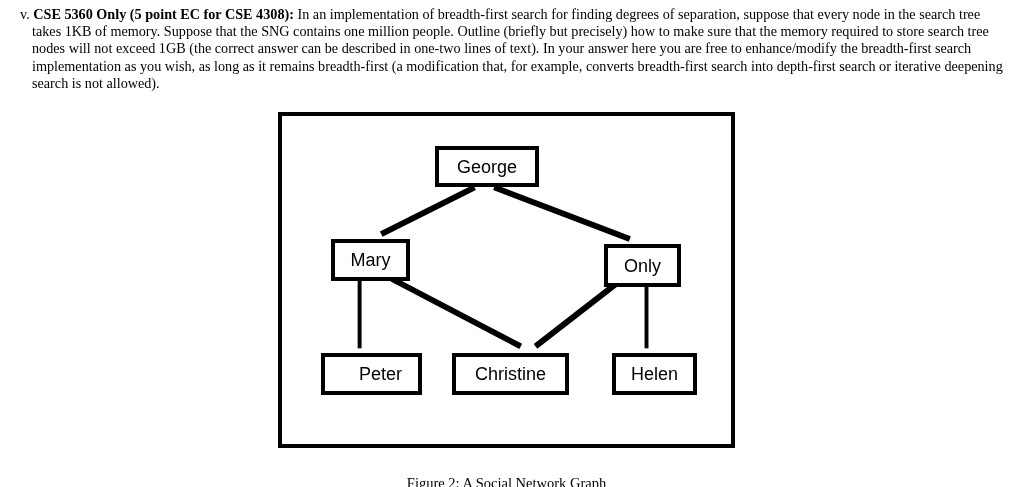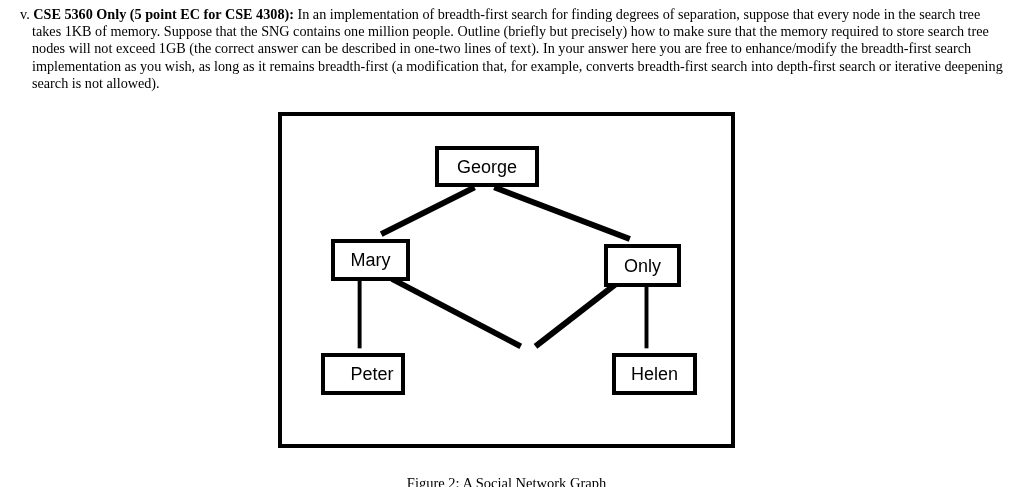--- a/index.html
+++ b/index.html
@@ -83,21 +83,21 @@
     font-size: 18px;
     line-height: 1;
     color: #000000;
     letter-spacing: 0px;
     z-index: 2;
   }
 
   #node-george   { left: 153px; top:  30px; width: 104px; height: 41px; }
   #node-mary     { left:  49px; top: 123px; width:  79px; height: 42px; }
   #node-john     { left: 322px; top: 128px; width:  77px; height: 43px; }
-  #node-peter    { left:  39px; top: 237px; width:  84px; height: 42px; padding-left: 18px; }
+  #node-peter    { left:  39px; top: 237px; width:  101px; height: 42px; padding-left: 18px; }
   #node-christine{ left: 170px; top: 237px; width: 117px; height: 42px; }
   #node-helen    { left: 330px; top: 237px; width:  85px; height: 42px; }
 
   #figure-caption {
     position: absolute;
     left: 0px;
     top: 344px;
     width: 457px;
     text-align: center;
     font-family: "Liberation Serif", "DejaVu Serif", serif;
@@ -141,20 +141,23 @@
     </div>
     <div class="node" id="node-mary">
       <span>Mary</span>
     </div>
     <div class="node" id="node-john">
       <span>Only</span>
     </div>
     <div class="node" id="node-peter">
       <span>Peter</span>
     </div>
+    <div class="node" id="node-christine">
+      <span>Christine</span>
+    </div>
     <div class="node" id="node-helen">
       <span>Helen</span>
     </div>
 
   </div>
 
   <div id="figure-caption">Figure 2: A Social Network Graph</div>
 </div>
 
 </body></html>

